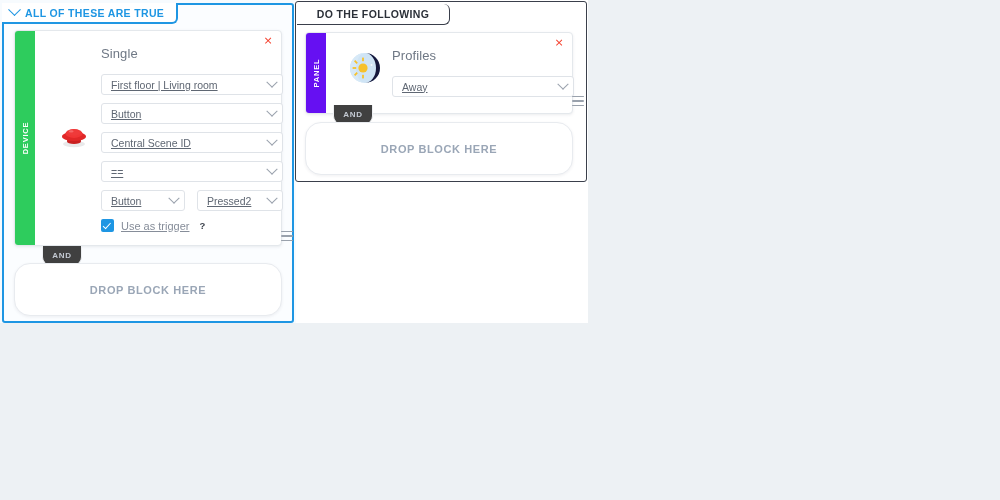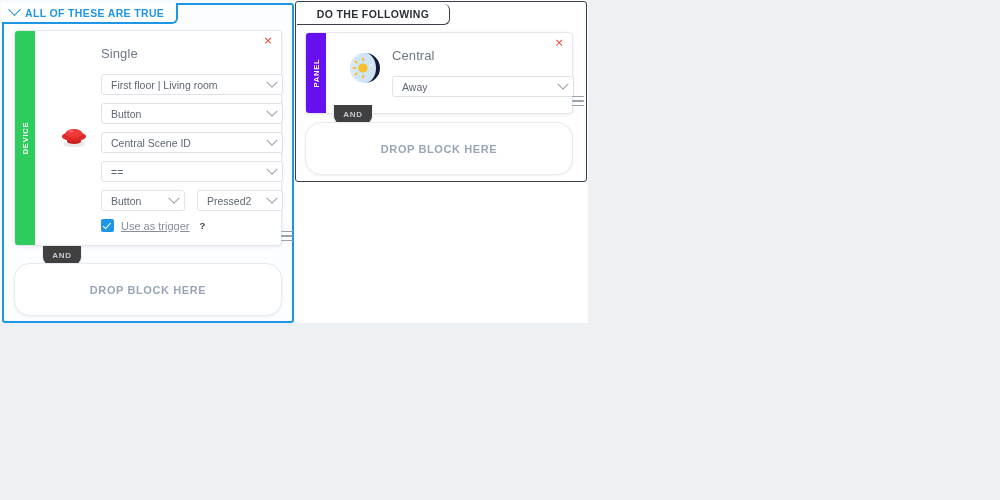--- a/index.html
+++ b/index.html
@@ -168,21 +168,21 @@
     border: 1px solid #dfe3e8;
     border-radius: 3px;
     display: flex;
     align-items: center;
     padding: 0 6px 0 9px;
     font-size: 10.5px;
     color: #5f6773;
     white-space: nowrap;
     overflow: hidden;
   }
-  .sel .txt { flex: 1 1 auto; overflow: hidden; text-overflow: ellipsis; }
+  .sel .txt { flex: 1 1 auto; overflow: hidden; text-overflow: ellipsis; text-decoration: underline; }
   .sel .caret {
     flex: 0 0 auto;
     width: 7px; height: 7px;
     margin-left: 4px;
     border-right: 1.3px solid #9aa2ad;
     border-bottom: 1.3px solid #9aa2ad;
     transform: rotate(45deg) translate(-2px,-2px);
   }
 
   .s-room   { left: 66px; top: 43px;  width: 182px; }
@@ -391,21 +391,21 @@
               <rect x="14.1" y="6.6" width="1.8" height="3.6"></rect>
               <rect x="14.1" y="23.8" width="1.8" height="3.6"></rect>
               <rect x="4.6" y="16.1" width="3.6" height="1.8"></rect>
               <rect x="7.0" y="9.2" width="1.8" height="3.6" transform="rotate(-45 7.9 11)"></rect>
               <rect x="7.0" y="21.2" width="1.8" height="3.6" transform="rotate(45 7.9 23)"></rect>
             </g>
             <circle cx="23.5" cy="14" r="1" fill="#ffffff" opacity="0.85"></circle>
           </svg>
         </div>
 
-        <div class="block-title panel">Central</div>
+        <div class="block-title panel">Profiles</div>
 
         <div class="sel s-profile">
           <span class="txt">Away</span>
           <span class="caret"></span>
         </div>
 
         <div class="hamburger panel-ham">
           <i></i>
           <i></i>
           <i></i>

